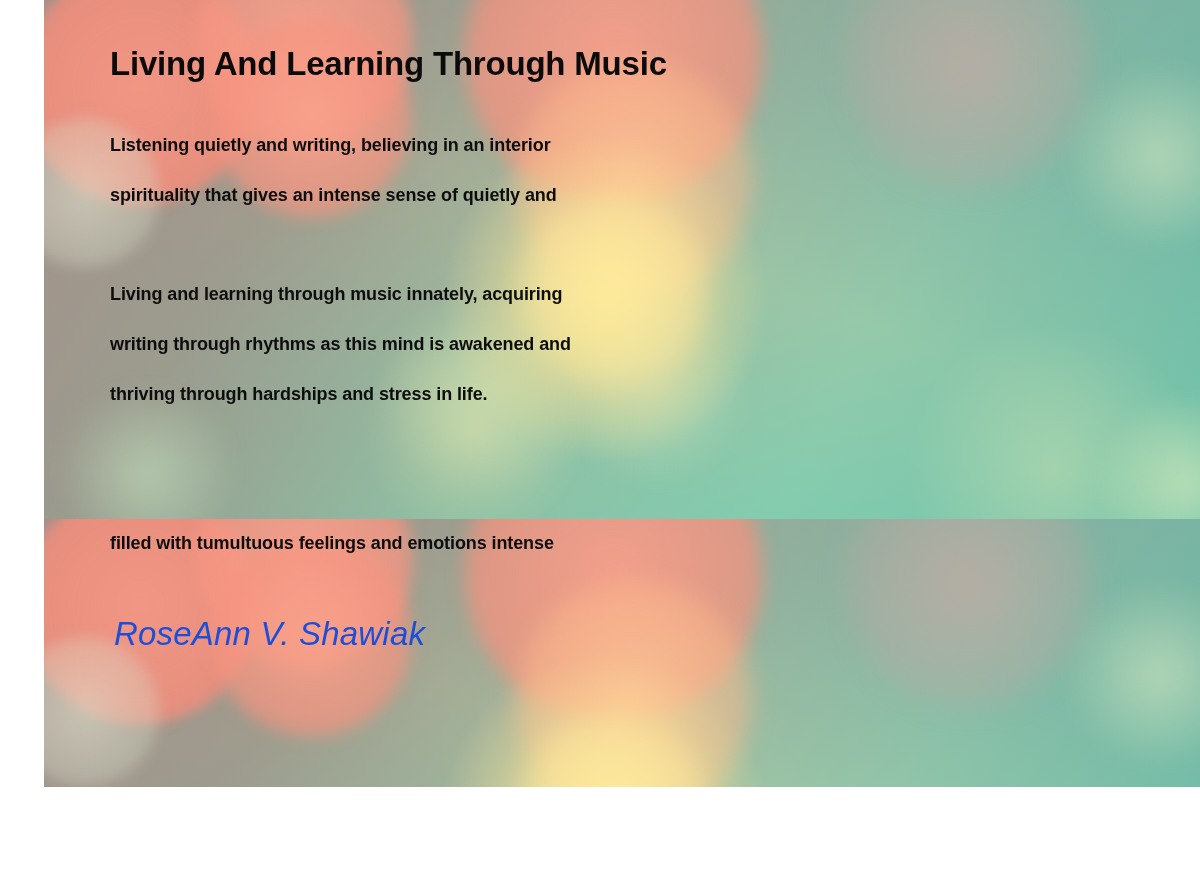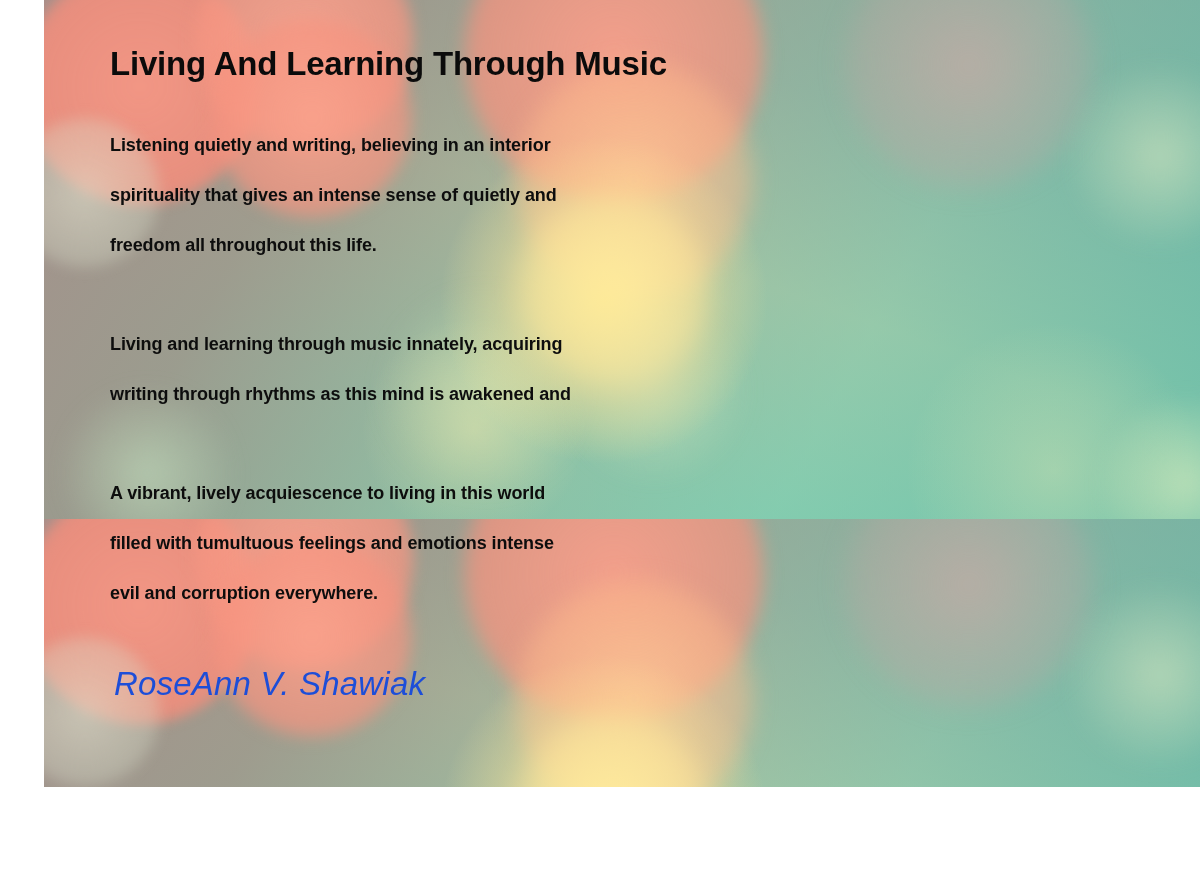--- a/index.html
+++ b/index.html
@@ -229,30 +229,29 @@
     </div>
   </div>
 
   <div id="content">
 
     <h1 id="poem-title">Living And Learning Through Music</h1>
 
     <p class="stanza" id="stanza-1">
       <span>Listening quietly and writing, believing in an interior</span><br>
       <span>spirituality that gives an intense sense of quietly and</span><br>
-      <span>freedom all throughout this life.</span>
     </p>
 
     <p class="stanza" id="stanza-2">
       <span>Living and learning through music innately, acquiring</span><br>
       <span>writing through rhythms as this mind is awakened and</span><br>
+      <span>thriving through hardships and stress in life.</span>
     </p>
 
     <p class="stanza" id="stanza-3">
-      <span>A vibrant, lively acquiescence to living in this world</span><br>
+      <br>
       <span>filled with tumultuous feelings and emotions intense</span><br>
-      <span>evil and corruption everywhere.</span>
     </p>
 
     <div id="author-signature">RoseAnn V. Shawiak</div>
 
   </div>
 </div>
 
 </body></html>

